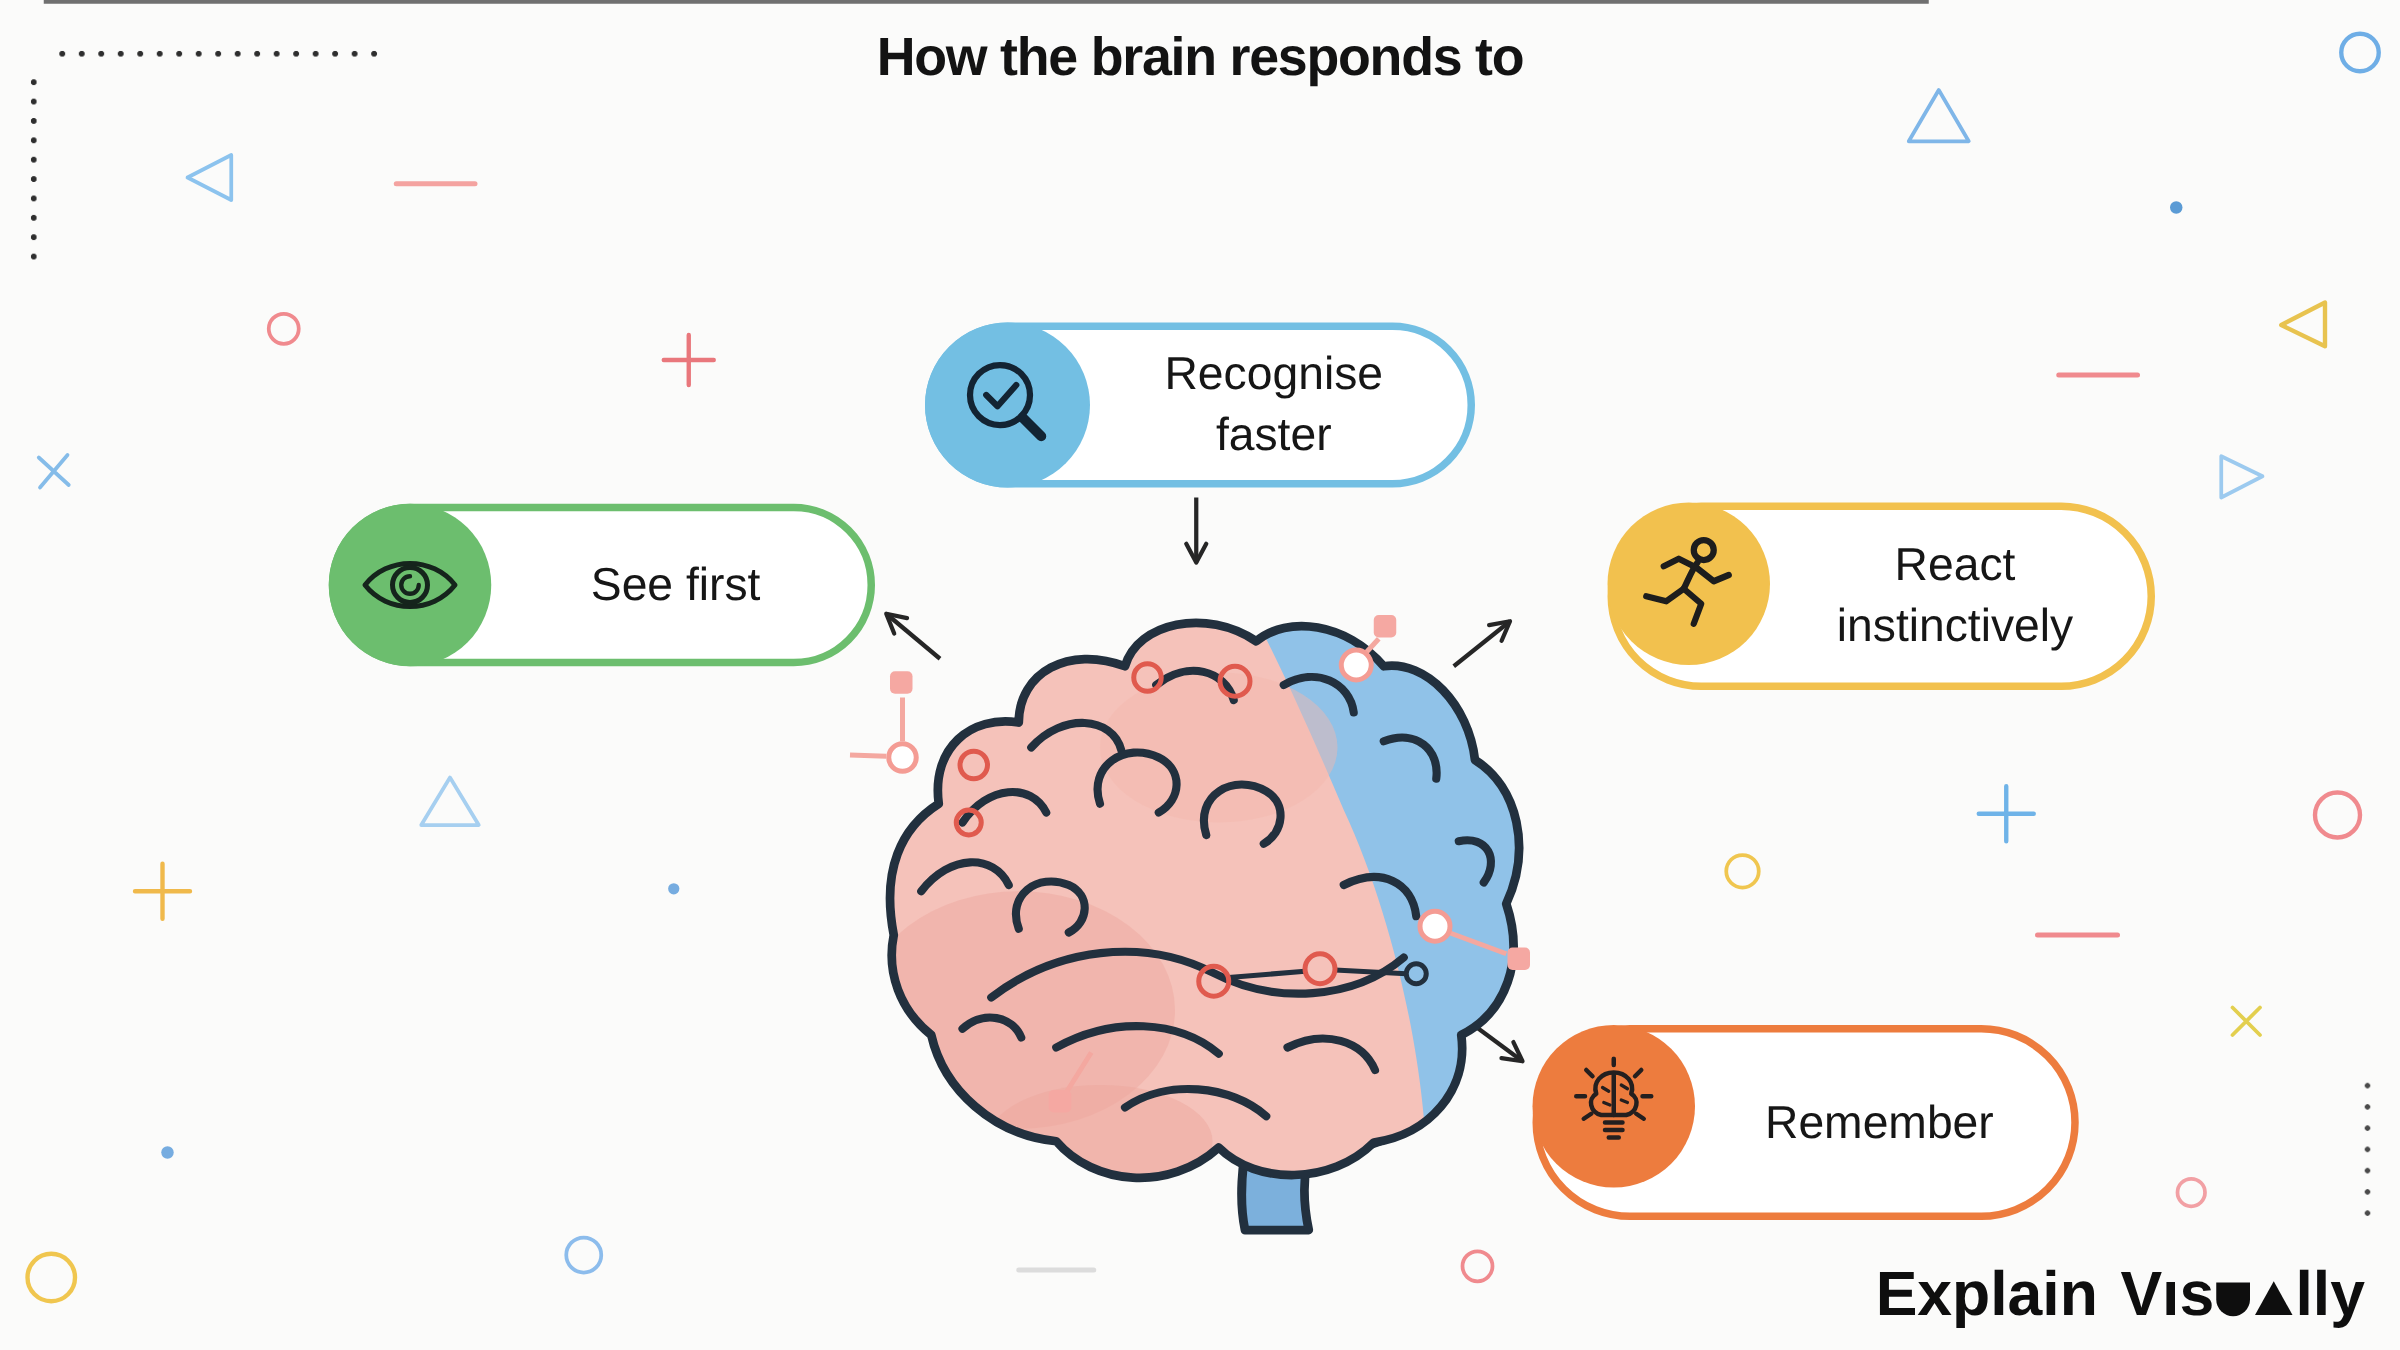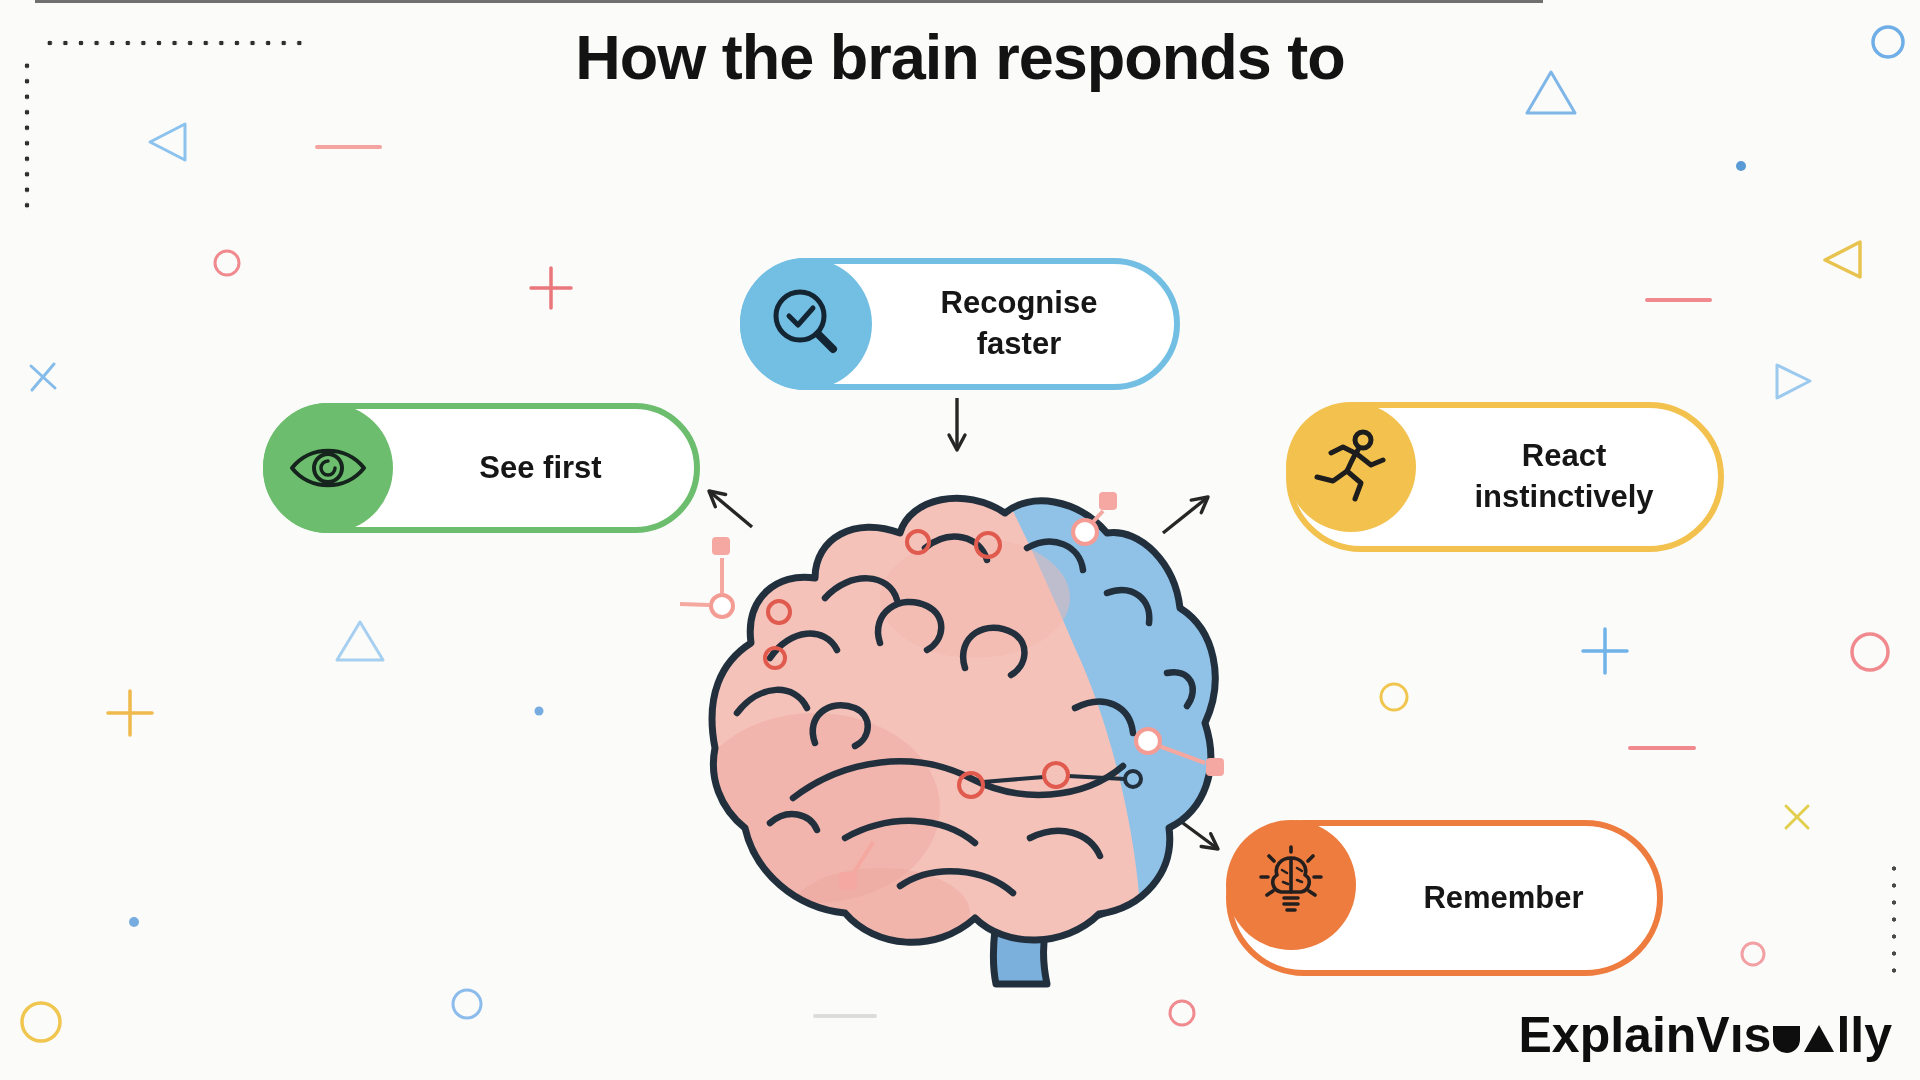--- a/index.html
+++ b/index.html
@@ -14,36 +14,36 @@
     background-size:15.6px 6px;background-position:0 50%;}
   .dots-v{position:absolute;left:24px;top:58px;width:6px;height:152px;
     background-image:radial-gradient(circle,#2e2e2e 2.1px,transparent 2.6px);
     background-size:6px 15.5px;background-position:50% 0;}
   .dots-v-right{position:absolute;left:1891px;top:860px;width:6px;height:124px;
     background-image:radial-gradient(circle,#4a4a4a 1.9px,transparent 2.4px);
     background-size:6px 17px;background-position:50% 0;}
 
   .title{
     position:absolute;top:24px;left:0;width:100%;text-align:center;
-    font-size:63px;font-weight:800;line-height:1.06;color:#131313;letter-spacing:-1px;
+    font-size:43px;font-weight:800;line-height:1.06;color:#131313;letter-spacing:-1px;
   }
 
   
   .pill{position:absolute;background:#fff;border:6px solid var(--c);box-sizing:border-box;
     border-radius:999px;display:flex;align-items:center;}
   .cap{position:absolute;left:-6px;top:-6px;height:var(--h);width:var(--h);border-radius:50%;
     background:var(--c);display:flex;align-items:center;justify-content:center;}
-  .pill-label{width:100%;padding-left:118px;text-align:center;font-weight:bold;
-    font-size:31px;line-height:1.32;color:#161616;}
+  .pill-label{width:100%;padding-left:118px;text-align:center;font-weight:normal;
+    font-size:37px;line-height:1.32;color:#161616;}
   .pill-label span{display:block;}
 
   
   .logo{position:absolute;right:28px;bottom:16px;display:flex;align-items:baseline;
     font-weight:bold;color:#0e0e0e;font-size:50px;letter-spacing:0;}
-  .logo .w1{margin-right:0;}
+  .logo .w1{margin-right:18px;}
   .logo-u{display:inline-block;width:27px;height:27px;background:#0e0e0e;
     border-radius:0 0 14px 14px;transform:translateY(1px);margin:0 2px;}
   .logo-a{display:inline-block;width:0;height:0;border-left:15px solid transparent;
     border-right:15px solid transparent;border-bottom:27px solid #0e0e0e;margin:0 2px;}
 
   svg{display:block;}
   .abs{position:absolute;}
 </style>
 </head>
 <body>

